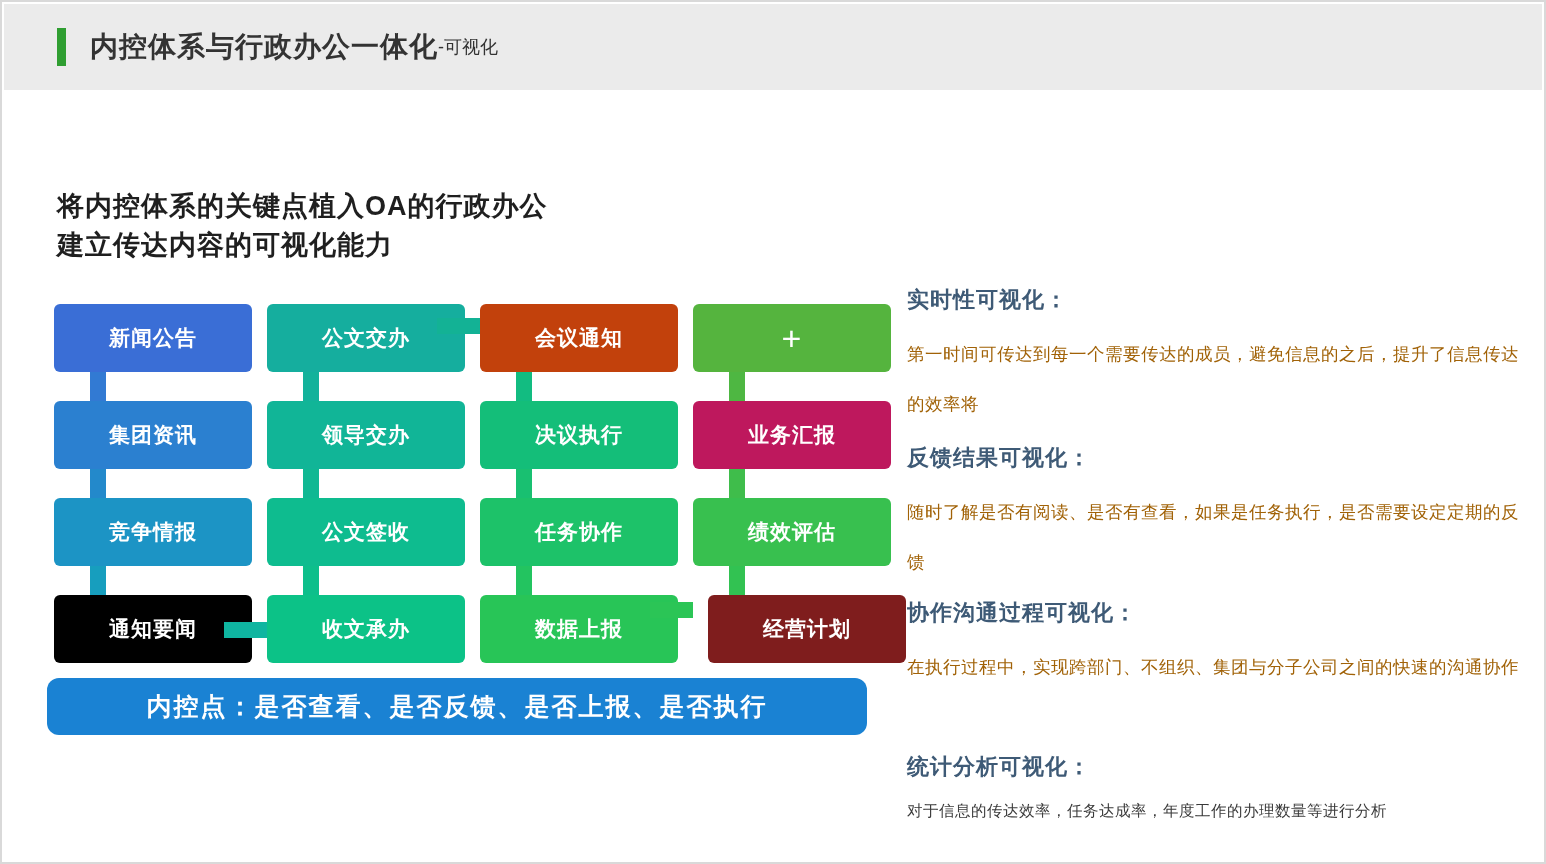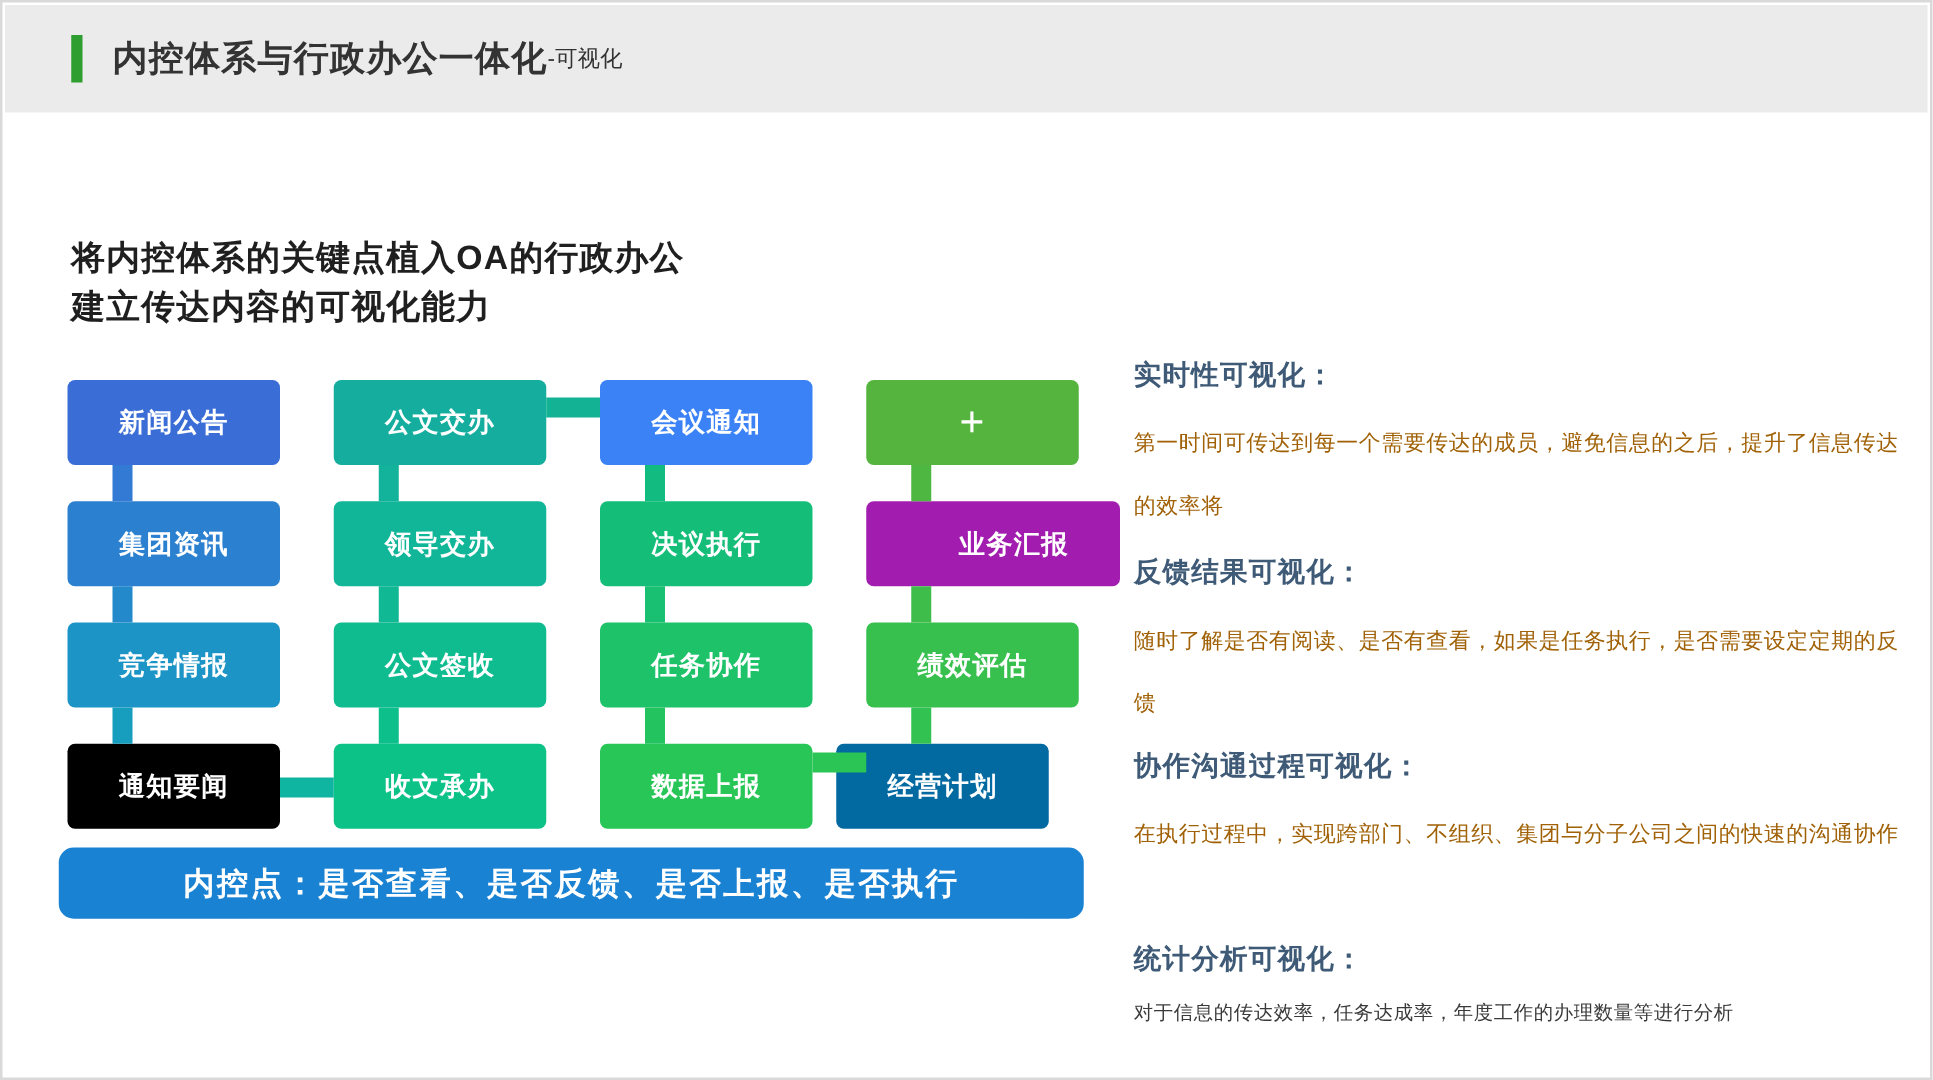--- a/index.html
+++ b/index.html
@@ -32,21 +32,21 @@
   }
   .page-title-suffix{
     font-size:18px;font-weight:500;color:#333333;
   }
   .intro{
     position:absolute;left:55px;top:185px;
     font-size:27px;font-weight:bold;color:#1f1f1f;
     line-height:39px;letter-spacing:1px;
   }
   .box{
-    position:absolute;width:170px;height:68px;
+    position:absolute;width:198px;height:68px;
     border-radius:6px;
     display:flex;align-items:center;justify-content:center;
     color:#ffffff;font-size:21px;font-weight:600;letter-spacing:1px;
   }
   .box.plus{font-size:34px;font-weight:400;}
   .vc{position:absolute;width:16px;height:29px;}
   .hc{position:absolute;width:43px;height:16px;}
   .banner{
     position:absolute;left:45px;top:676px;width:820px;height:57px;
     display:flex;align-items:center;justify-content:center;
@@ -86,29 +86,29 @@
   <div class="box" style="left: 52px; top: 302px; background: rgb(58, 110, 214);">新闻公告</div>
   <div class="box" style="left: 52px; top: 399px; background: rgb(43, 128, 208);">集团资讯</div>
   <div class="box" style="left: 52px; top: 496px; background: rgb(28, 148, 197);">竞争情报</div>
   <div class="box" style="left: 52px; top: 593px; background: #000000;">通知要闻</div>
 
   <div class="box" style="left: 265px; top: 302px; background: rgb(21, 174, 158);">公文交办</div>
   <div class="box" style="left: 265px; top: 399px; background: rgb(17, 181, 151);">领导交办</div>
   <div class="box" style="left: 265px; top: 496px; background: rgb(14, 188, 143);">公文签收</div>
   <div class="box" style="left: 265px; top: 593px; background: rgb(12, 194, 135);">收文承办</div>
 
-  <div class="box" style="left: 478px; top: 302px; background: #3b82f6;">会议通知</div>
+  <div class="box" style="left: 478px; top: 302px; background: #c2410c;">会议通知</div>
   <div class="box" style="left: 478px; top: 399px; background: rgb(20, 190, 121);">决议执行</div>
   <div class="box" style="left: 478px; top: 496px; background: rgb(29, 194, 105);">任务协作</div>
   <div class="box" style="left: 478px; top: 593px; background: rgb(40, 197, 87);">数据上报</div>
 
   <div class="box plus" style="left: 691px; top: 302px; background: rgb(85, 180, 62);">+</div>
-  <div class="box" style="left: 691px; top: 399px; background: #a21caf; padding-left: 33px;">业务汇报</div>
+  <div class="box" style="left: 691px; top: 399px; background: #be185d;">业务汇报</div>
   <div class="box" style="left: 691px; top: 496px; background: rgb(56, 192, 79);">绩效评估</div>
-  <div class="box" style="left: 667px; top: 593px; background: #0369a1;">经营计划</div>
+  <div class="box" style="left: 706px; top: 593px; background: #7f1d1d;">经营计划</div>
 
   <div class="vc" style="left: 88px; top: 370px; background: rgb(50, 122, 211);"></div>
   <div class="vc" style="left: 88px; top: 467px; background: rgb(35, 137, 203);"></div>
   <div class="vc" style="left: 88px; top: 564px; background: rgb(23, 158, 190);"></div>
 
   <div class="vc" style="left: 301px; top: 370px; background: rgb(19, 178, 155);"></div>
   <div class="vc" style="left: 301px; top: 467px; background: rgb(16, 184, 147);"></div>
   <div class="vc" style="left: 301px; top: 564px; background: rgb(13, 191, 139);"></div>
 
   <div class="vc" style="left: 514px; top: 370px; background: rgb(18, 188, 129);"></div>

